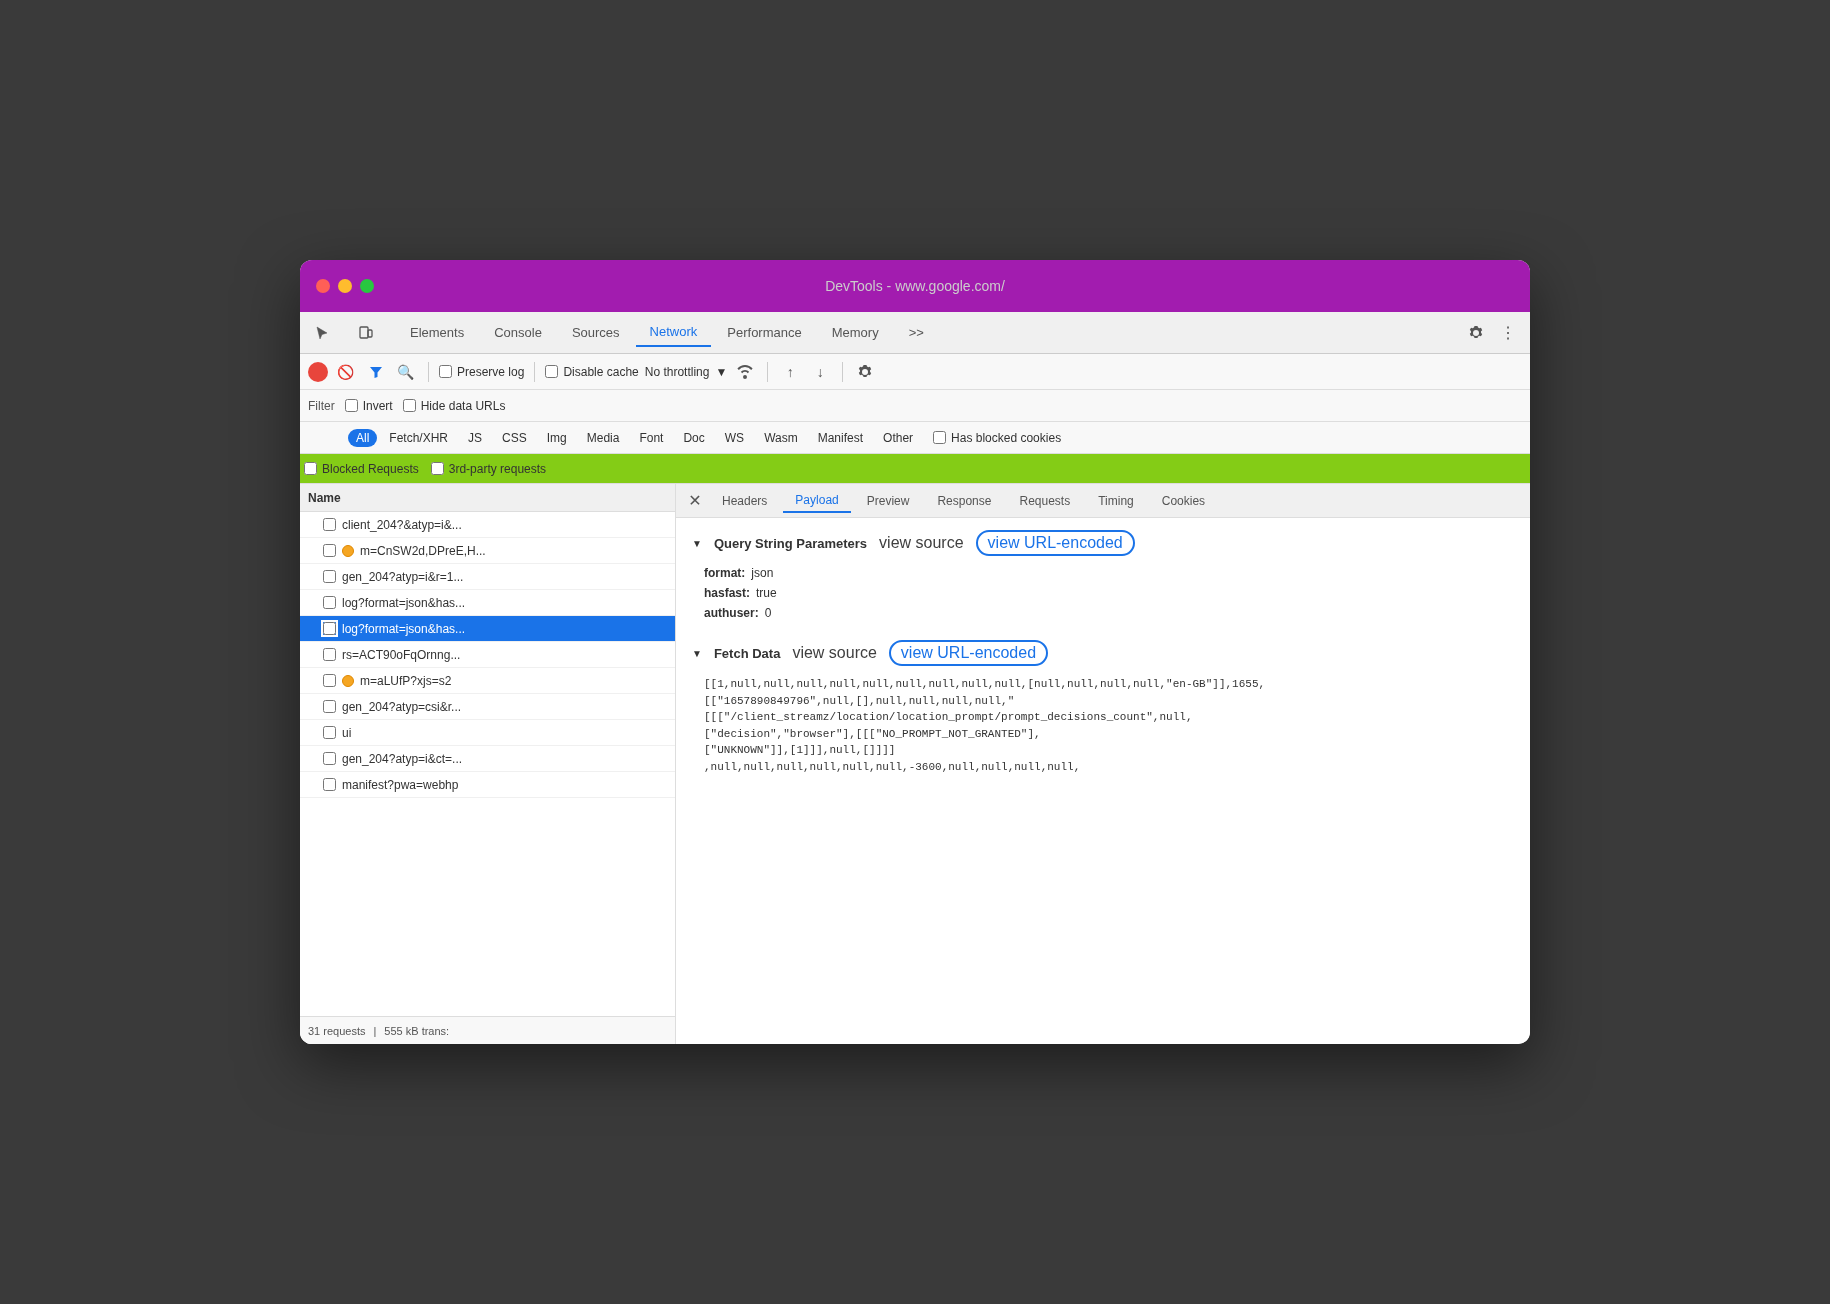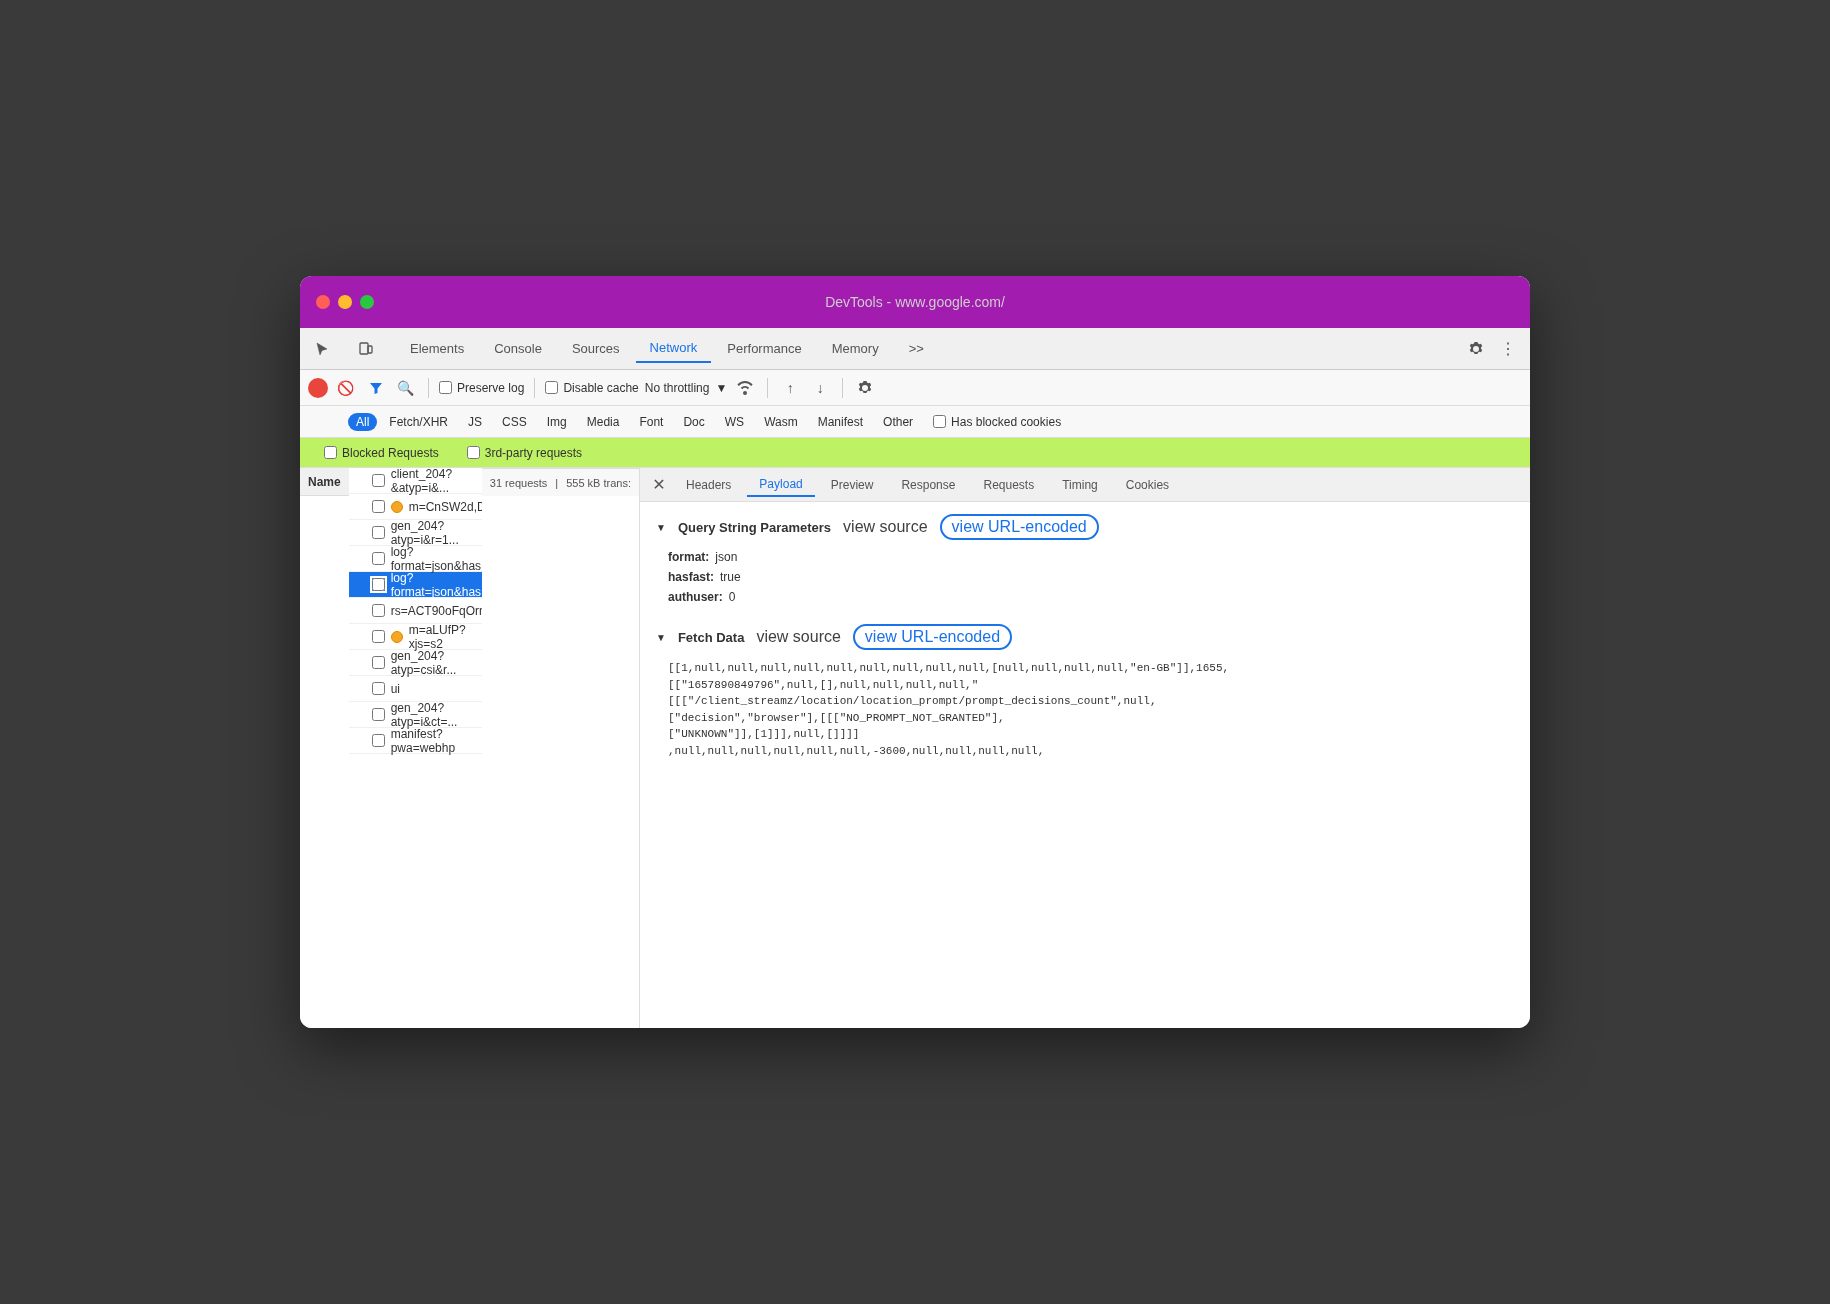--- a/index.html
+++ b/index.html
@@ -169,37 +169,37 @@
       cursor: pointer;
       border-radius: 3px;
     }
     .filter-btn.active {
       background: #1a73e8;
       color: #fff;
       border-radius: 12px;
       margin-left: 40px;
     }
     .blocked-bar {
-      background: #bef264;
+      background: #84cc16;
       border-bottom: 1px solid #ddd;
       display: flex;
       align-items: center;
-      padding: 2px 24px;
+      padding: 2px 4px;
       height: 30px;
-      gap: 28px;
+      gap: 12px;
     }
     .main-content {
       display: flex;
       height: 560px;
     }
     .sidebar {
-      width: 340px;
+      width: 376px;
       border-right: 1px solid #ddd;
       display: flex;
-      flex-direction: row;
+      flex-direction: column;
       background: #fff;
     }
     .sidebar-header {
       background: #f0f0f0;
       border-bottom: 1px solid #ddd;
       padding: 4px 8px;
       font-size: 12px;
       font-weight: 600;
       color: #333;
       height: 28px;
@@ -427,20 +427,31 @@
     <div class="net-icon">↑</div>
     <div class="net-icon">↓</div>
     <div class="divider-v"></div>
     <div class="net-icon">
       <svg class="gear-icon-svg" viewBox="0 0 16 16" fill="#555">
         <path d="M6.5 1l-.5 1.5a5 5 0 0 0-1.2.7L3 2.8 1.8 5l1.2 1a5.1 5.1 0 0 0 0 1.8l-1.2 1L3 11.2l1.8-.4a5 5 0 0 0 1.2.7L6.5 13h3l.5-1.5a5 5 0 0 0 1.2-.7l1.8.4 1.2-2.2-1.2-1a5.1 5.1 0 0 0 0-1.8l1.2-1L13 2.8l-1.8.4a5 5 0 0 0-1.2-.7L9.5 1h-3zm1.5 4a3 3 0 1 1 0 6 3 3 0 0 1 0-6z"></path>
       </svg>
     </div>
   </div>
 
+  <div class="filter-bar">
+    <span class="filter-label">Filter</span>
+    <label class="checkbox-label">
+      <input type="checkbox" style="">
+      <span>Invert</span>
+    </label>
+    <label class="checkbox-label">
+      <input type="checkbox" style="">
+      <span>Hide data URLs</span>
+    </label>
+  </div>
 
   <div class="filter-type-bar">
     <button class="filter-btn active">All</button>
     <button class="filter-btn">Fetch/XHR</button>
     <button class="filter-btn">JS</button>
     <button class="filter-btn">CSS</button>
     <button class="filter-btn">Img</button>
     <button class="filter-btn">Media</button>
     <button class="filter-btn">Font</button>
     <button class="filter-btn">Doc</button>

